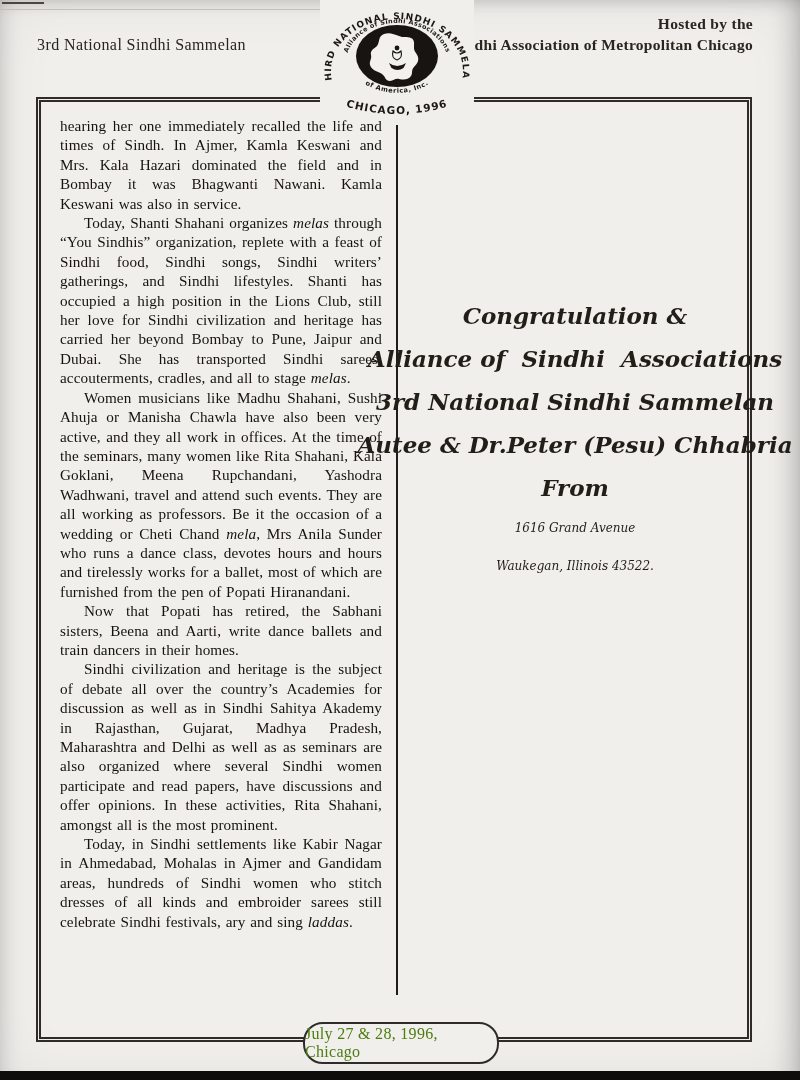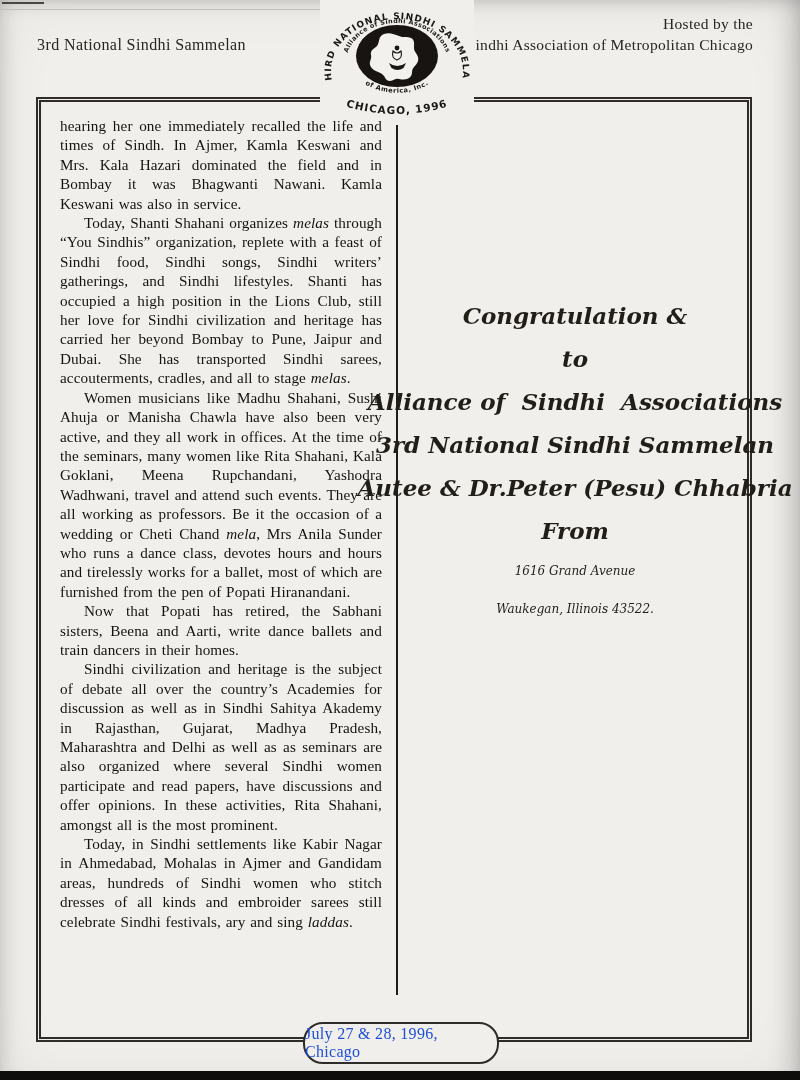--- a/index.html
+++ b/index.html
@@ -11,21 +11,21 @@
   .page{
     position:relative;width:800px;height:1080px;background:var(--paper);
     overflow:hidden;font-family:"Liberation Serif",serif;
     box-shadow:inset 0 0 60px rgba(0,0,0,.06),
                inset -18px 0 26px -14px rgba(0,0,0,.25),
                inset 14px 0 22px -14px rgba(0,0,0,.18),
                inset 0 14px 20px -14px rgba(0,0,0,.14);
   }
   
   .header-left{position:absolute;left:37px;top:36px;font-size:16px;letter-spacing:.4px;color:#29251f;}
-  .header-right{position:absolute;right:47px;top:13px;text-align:right;font-size:15.5px;line-height:21px;color:#29251f;letter-spacing:.3px;}
+  .header-right{position:absolute;right:47px;top:13px;text-align:right;font-size:15.5px;line-height:21px;color:#29251f;letter-spacing:.3px;font-weight:bold;}
   
   .frame{position:absolute;left:36px;top:97px;width:716px;height:945px;border:5px double var(--frame);box-sizing:border-box;}
   
   .logo-wrap{position:absolute;left:320px;top:0;width:154px;height:118px;background:var(--paper);z-index:3;}
   .logo-wrap svg{display:block;margin:0 auto;}
   .logo-text{font-family:"DejaVu Sans",sans-serif;font-weight:bold;fill:#1b1814;}
   .t-outer{font-size:9px;letter-spacing:1.1px;}
   .t-inner{font-size:6.4px;letter-spacing:.4px;}
   .t-bottom{font-size:6.6px;letter-spacing:.5px;}
   .t-city{font-size:10.5px;letter-spacing:1px;}
@@ -38,21 +38,21 @@
   .divider{position:absolute;left:396px;top:125px;width:2px;height:870px;background:#201d19;}
   
   .greeting{position:absolute;left:402px;top:294px;width:346px;text-align:center;
             font-family:"DejaVu Serif",serif;font-style:italic;color:#211d17;}
   .gline{display:flex;align-items:center;justify-content:center;white-space:pre;}
   .g-lg{font-size:23px;height:43px;font-weight:bold;}
   .g-sm{font-size:12px;height:38px;}
   
   .footer-pill{position:absolute;left:303px;top:1022px;width:192px;height:38px;border:2px solid var(--frame);
                border-radius:20px;background:var(--paper);z-index:4;display:flex;align-items:center;justify-content:center;
-               font-size:16px;letter-spacing:.3px;color:#1d4ed8;}
+               font-size:16px;letter-spacing:.3px;color:#4d7c0f;}
   
   .scan-bar-bottom{position:absolute;left:0;top:1071px;width:800px;height:9px;background:#0e0d0b;z-index:5;}
   .scan-dash-topleft{position:absolute;left:2px;top:2px;width:42px;height:2px;background:#4a4742;}
   .scan-line-top{position:absolute;left:0;top:9px;width:470px;height:1px;background:#c3c0bb;}
 </style>
 </head>
 <body>
 
 <div class="page">
 
@@ -93,21 +93,20 @@
       <p class="indent"><span>Women musicians like Madhu Shahani, Sushi Ahuja or Manisha Chawla have also been very active, and they all work in offices. At the time of the seminars, many women like Rita Shahani, Kala Goklani, Meena Rupchandani, Yashodra Wadhwani, travel and attend such events. They are all working as professors. Be it the occasion of a wedding or Cheti Chand </span><i>mela</i><span>, Mrs Anila Sunder who runs a dance class, devotes hours and hours and tirelessly works for a ballet, most of which are furnished from the pen of Popati Hiranandani.</span></p>
       <p class="indent"><span>Now that Popati has retired, the Sabhani sisters, Beena and Aarti, write dance ballets and train dancers in their homes.</span></p>
       <p class="indent"><span>Sindhi civilization and heritage is the subject of debate all over the country’s Academies for discussion as well as in Sindhi Sahitya Akademy in Rajasthan, Gujarat, Madhya Pradesh, Maharashtra and Delhi as well as as seminars are also organized where several Sindhi women participate and read papers, have discussions and offer opinions. In these activities, Rita Shahani, amongst all is the most prominent.</span></p>
       <p class="indent"><span>Today, in Sindhi settlements like Kabir Nagar in Ahmedabad, Mohalas in Ajmer and Gandidam areas, hundreds of Sindhi women who stitch dresses of all kinds and embroider sarees still celebrate Sindhi festivals, ary and sing </span><i>laddas</i><span>.</span></p>
     </div>
 
   <div class="divider"></div>
 
   <div class="greeting">
       <div class="gline g-lg">Congratulation &amp;</div>
-      <div class="gline g-lg">to</div>
       <div class="gline g-lg">Alliance of  Sindhi  Associations</div>
       <div class="gline g-lg">3rd National Sindhi Sammelan</div>
       <div class="gline g-lg">Autee &amp; Dr.Peter (Pesu) Chhabria</div>
       <div class="gline g-lg">From</div>
       <div class="gline g-sm">1616 Grand Avenue</div>
       <div class="gline g-sm">Waukegan, Illinois 43522.</div>
     </div>
 
   <div class="footer-pill">
     <span>July 27 &amp; 28, 1996, Chicago</span>

